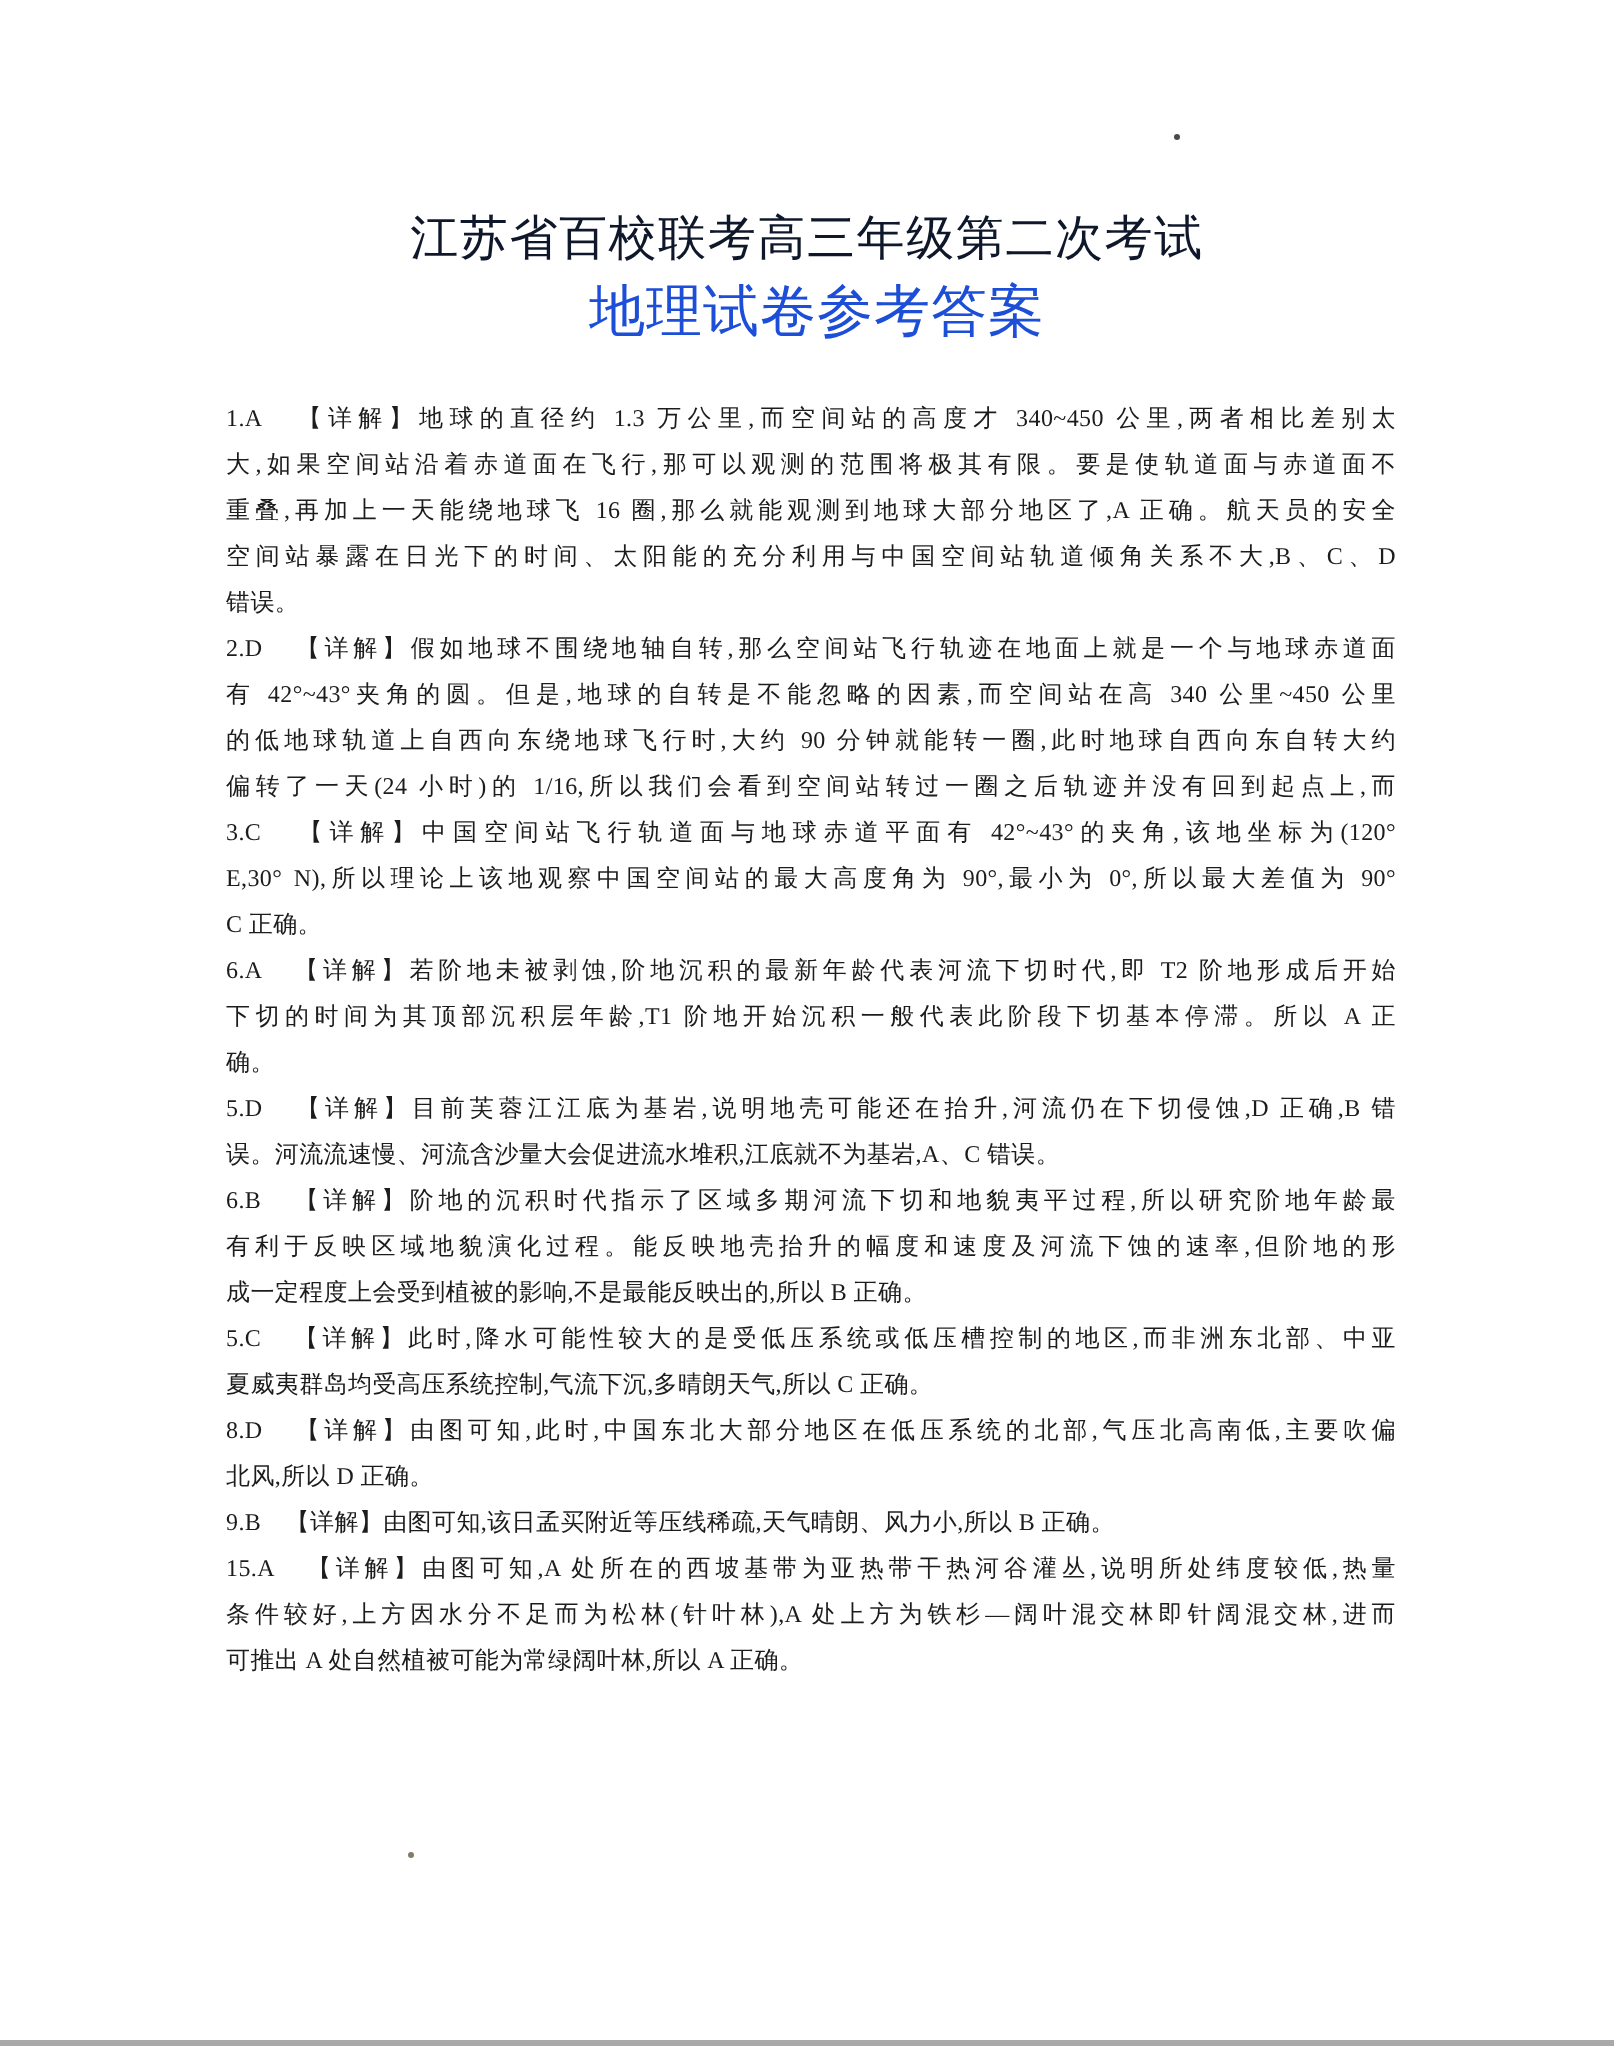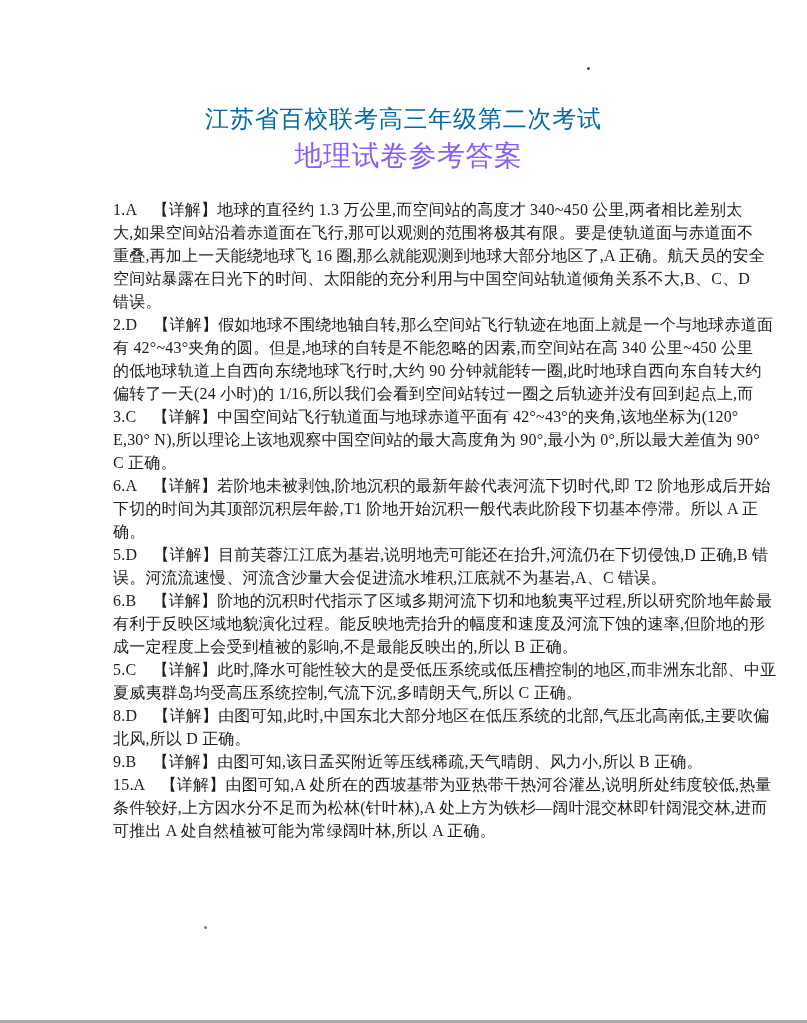--- a/index.html
+++ b/index.html
@@ -21,46 +21,46 @@
   .title-main {
     position: absolute;
     top: 103px;
     left: 0;
     width: 100%;
     margin: 0;
     text-align: center;
     font-size: 24px;
     font-weight: 500;
     letter-spacing: 0.8px;
-    color: #0369a1;
+    color: #0f172a;
     white-space: nowrap;
   }
   .title-sub {
     position: absolute;
     top: 137px;
     left: 0;
     width: 100%;
     margin: 0;
     text-align: center;
     font-size: 28px;
     font-weight: 500;
     letter-spacing: 0.5px;
-    color: #8b5cf6;
+    color: #1d4ed8;
     white-space: nowrap;
     padding-left: 10px;
   }
   .answers {
     position: absolute;
     top: 198px;
     left: 113px;
     width: 585px;
   }
   .para { margin: 0; padding: 0; }
   .line {
-    font-size: 16px;
+    font-size: 12px;
     line-height: 23px;
     height: 23px;
     white-space: nowrap;
     text-align: justify;
     text-align-last: justify;
     overflow: visible;
     letter-spacing: 0.2px;
   }
   .line.last {
     text-align-last: left;

